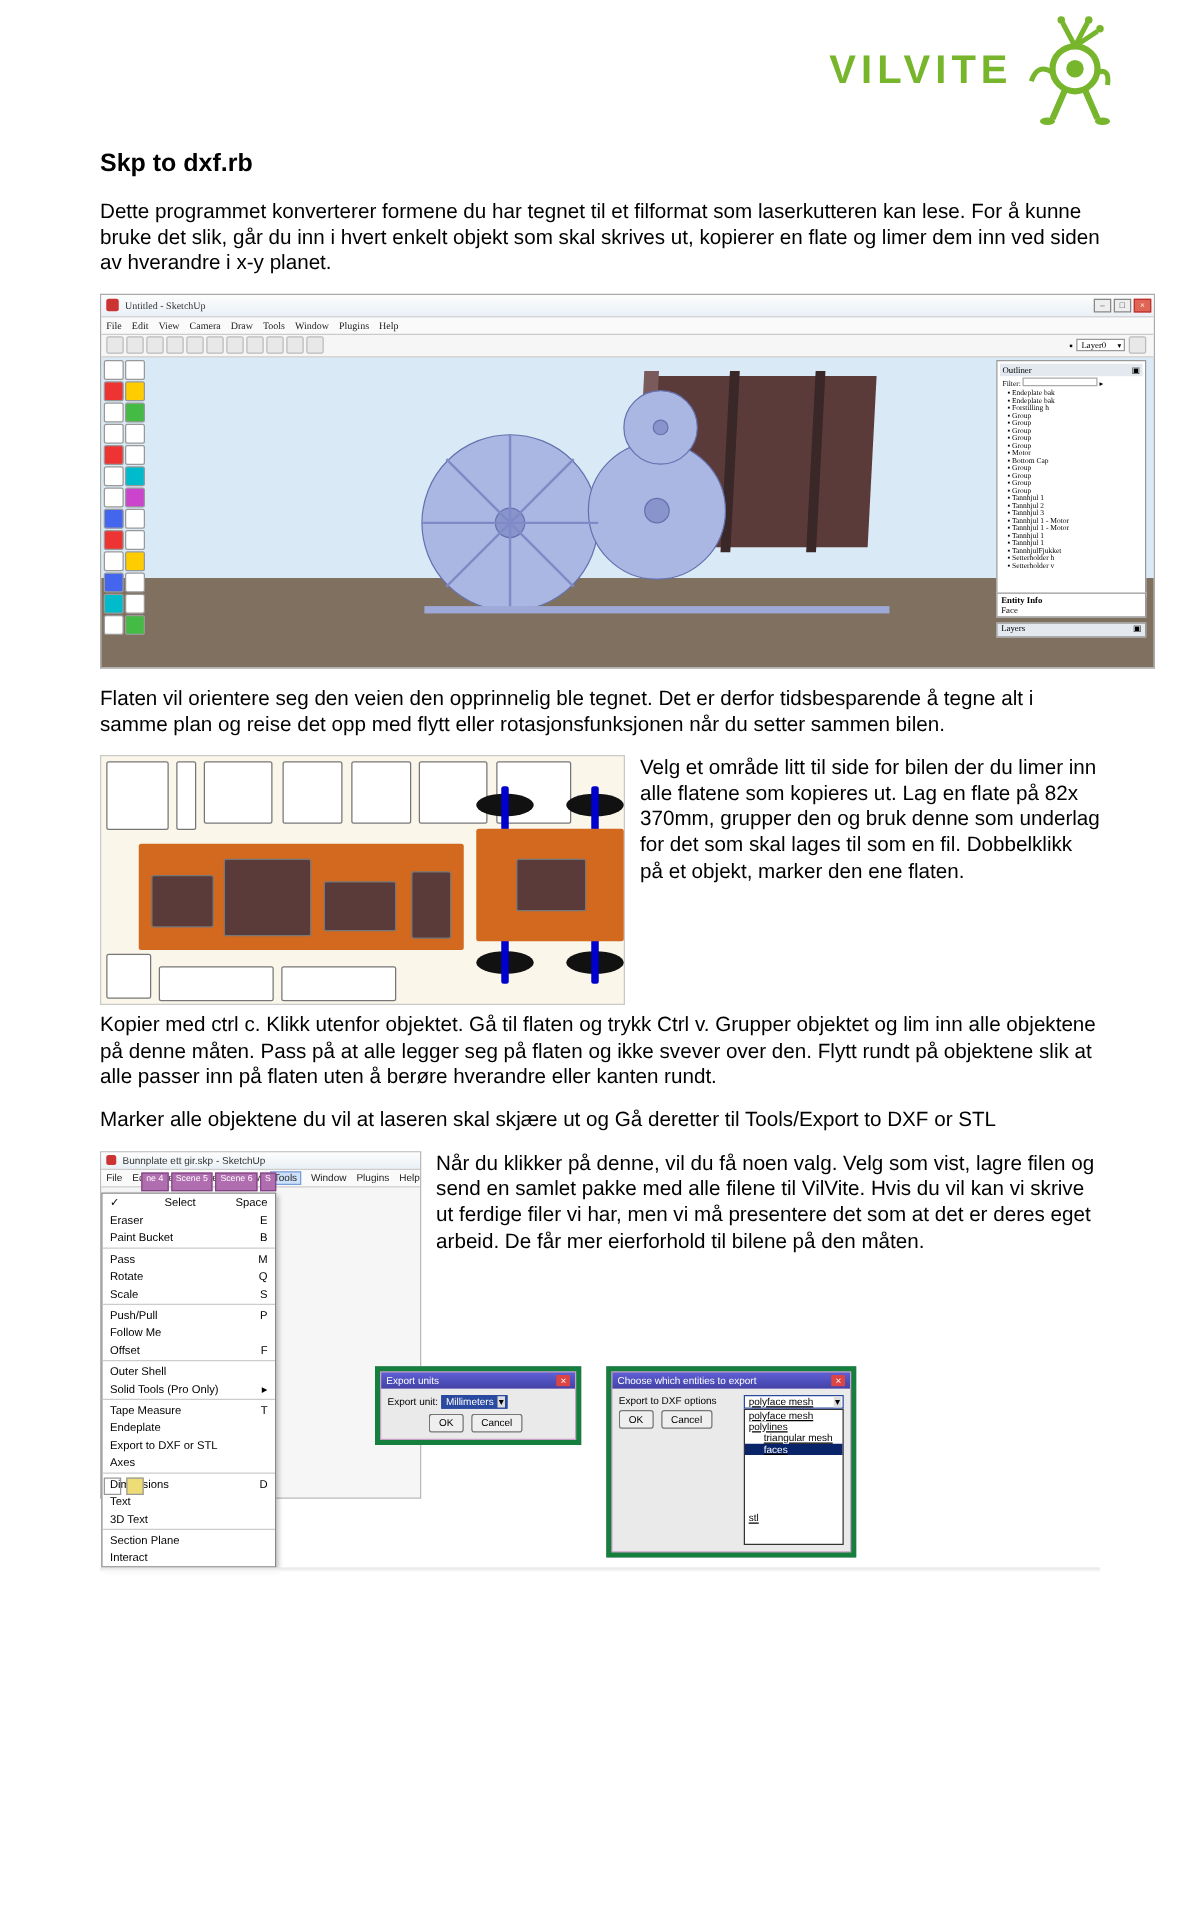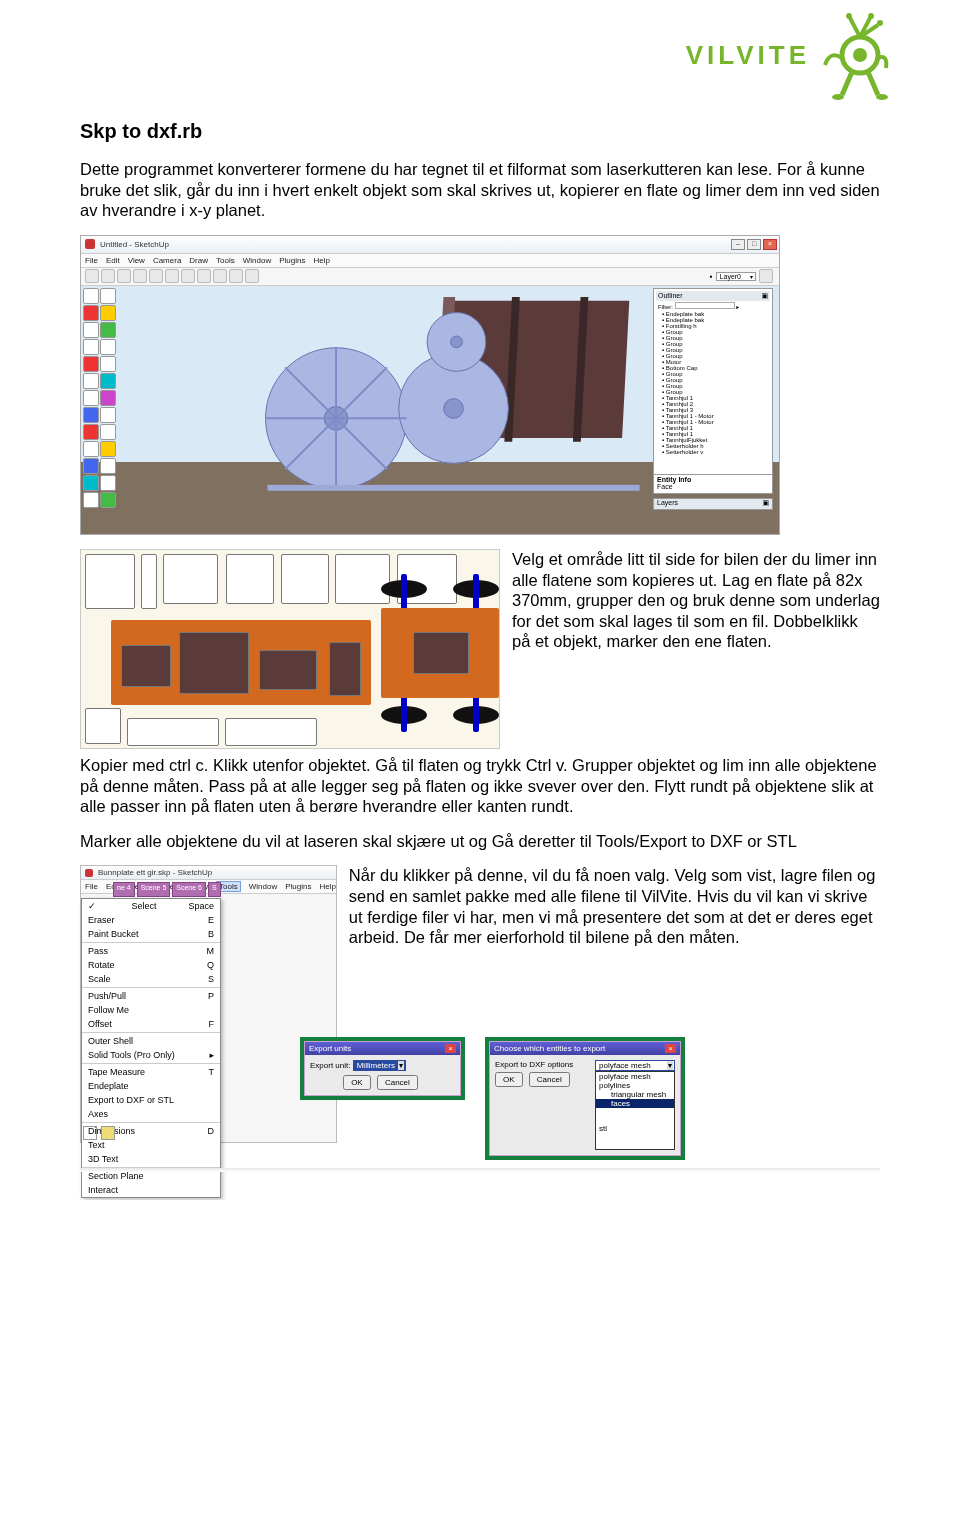--- a/index.html
+++ b/index.html
@@ -15,39 +15,40 @@
     position: absolute;
     right: 70px;
     top: 10px;
     display: flex;
     align-items: center;
     gap: 10px;
   }
   .logo-text {
     color: #77b62c;
     font-weight: bold;
-    font-size: 26px;
+    font-size: 32px;
     letter-spacing: 4px;
   }
   .logo-figure { width: 70px; height: 90px; }
   h2 {
     font-size: 20px;
     font-weight: bold;
     margin-top: 40px;
     margin-bottom: 16px;
   }
   p { font-size: 16.5px; line-height: 1.25; margin-bottom: 14px; }
   .screenshot1 {
-    width: 700px;
+    width: 844px;
     height: 300px;
     border: 1px solid #aaa;
     margin-bottom: 14px;
     position: relative;
     background: linear-gradient(to bottom, #f3f3f3 0 6%, #d9e9f5 6% 76%, #7f705f 76% 100%);
     overflow: hidden;
+    font-family: Liberation Serif, serif;
   }
   .titlebar {
     background: linear-gradient(to bottom, #fdfdfd, #e9f0f6);
     height: 18px;
     border-bottom: 1px solid #ccc;
     display: flex;
     align-items: center;
     font-size: 8px;
     padding-left: 4px;
     gap: 5px;
@@ -323,20 +324,21 @@
       </svg>
     </div>
     <div style="position:absolute;right:6px;bottom:40px;width:120px;height:20px;background:#fff;border:1px solid #999;font-size:7px;padding:1px 3px;">
       <b>Entity Info</b><br><span>Face</span>
     </div>
     <div style="position:absolute;right:6px;bottom:24px;width:120px;height:12px;background:#e3e9ee;border:1px solid #999;font-size:7px;padding:0 3px;">
       <span>Layers</span><span style="float:right">▣</span>
     </div>
   </div>
 
+  <p>Flaten vil orientere seg den veien den opprinnelig ble tegnet. Det er derfor tidsbesparende å tegne alt i samme plan og reise det opp med flytt eller rotasjonsfunksjonen når du setter sammen bilen.</p>
 
   <div class="wrap2">
     <div class="screenshot2">
       <div class="grid2">
         <div class="piece orange" style="left:30px;top:70px;width:260px;height:85px;"></div>
         <div class="piece white" style="left:4px;top:4px;width:50px;height:55px;"></div>
         <div class="piece white" style="left:60px;top:4px;width:16px;height:55px;"></div>
         <div class="piece white" style="left:82px;top:4px;width:55px;height:50px;"></div>
         <div class="piece white" style="left:145px;top:4px;width:48px;height:50px;"></div>
         <div class="piece white" style="left:200px;top:4px;width:48px;height:50px;"></div>
@@ -502,28 +504,28 @@
           <span>Choose which entities to export</span>
           <span style="background:#d44;padding:0 3px;">×</span>
         </div>
       <div class="body">
         <div style="display:flex;gap:4px;align-items:flex-start;">
           <div style="flex:0 0 96px;">
             <div style="margin-bottom:3px;"><span>Export to DXF options</span></div>
             <button>OK</button>
             <button>Cancel</button>
           </div>
-          <div style="flex:1;">
+          <div style="flex:1;text-decoration:underline;">
             <div style="border:1px solid #2a4aa0;padding:0 10px 0 3px;position:relative;background:#fff;"><span>polyface mesh</span><span style="position:absolute;right:1px;background:#ddd;padding:0 1px;">▾</span></div>
             <div style="border:1px solid #333;background:#fff;" id="dxf-list">
                 <div style="padding: 0px 3px;">polyface mesh</div>
                 <div style="padding: 0px 3px;">polylines</div>
                 <div style="padding: 0px 3px; margin-left: 12px;">triangular mesh</div>
                 <div class="list-sel" style="padding: 0px 15px;">faces</div>
-                <div style="padding: 16px 3px;">stl</div>
+                <div style="padding: 16px 3px; margin-top: 30px;">stl</div>
               </div>
           </div>
         </div>
       </div>
     </div>
   </div>
 
 </div>
 <div class="footer-line"></div>
 

